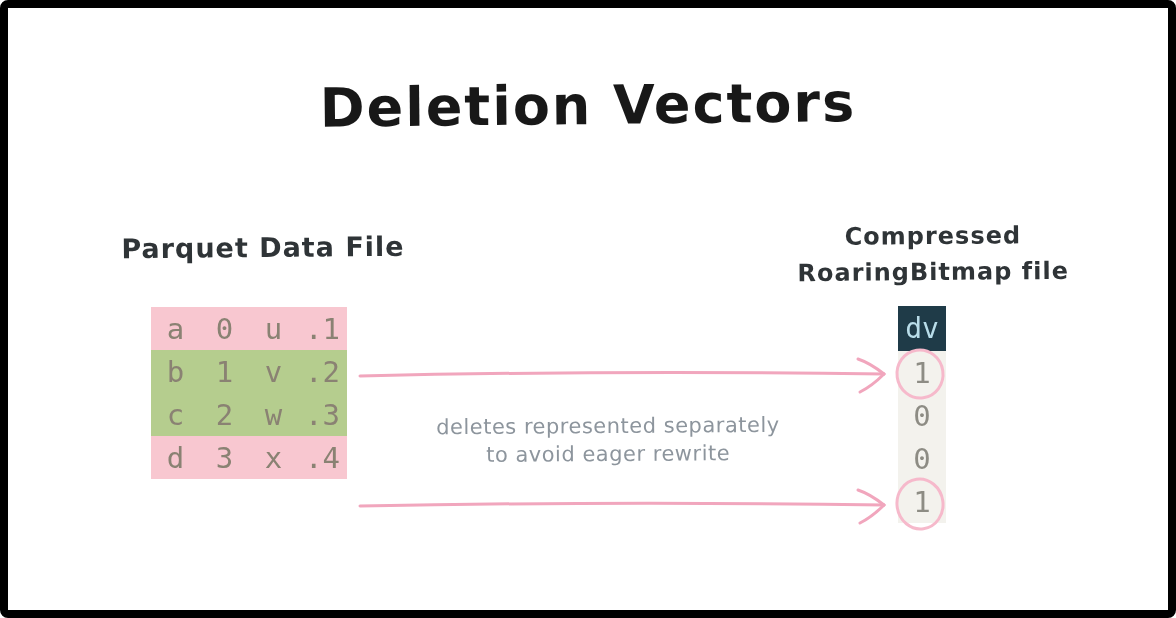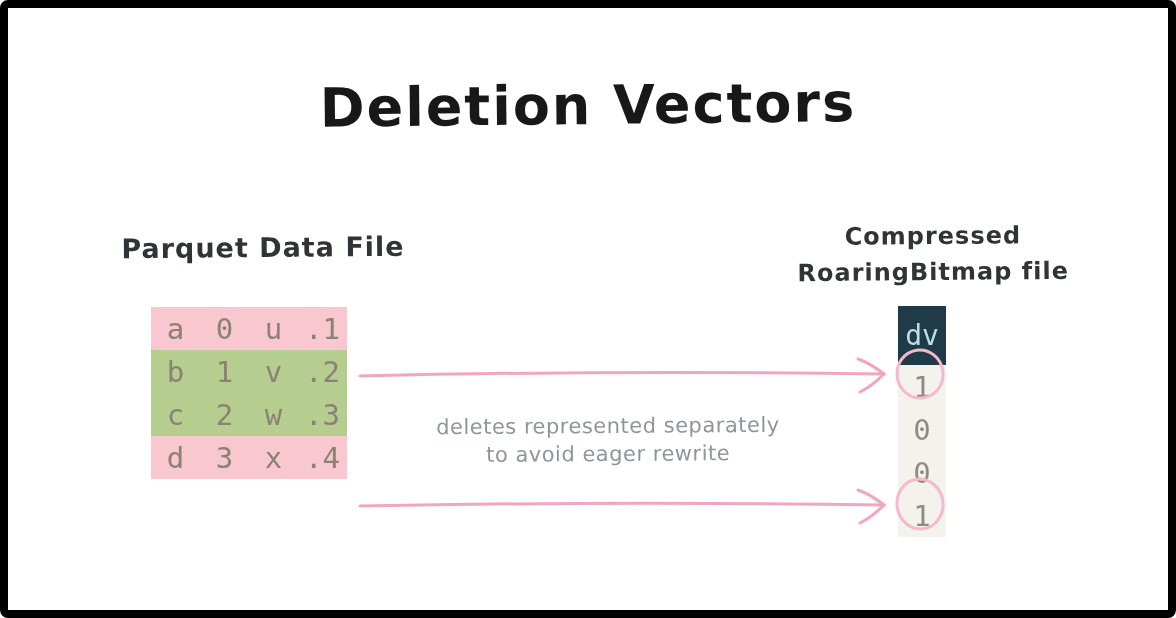--- a/index.html
+++ b/index.html
@@ -85,21 +85,21 @@
   .row-kept    { background: #b5cd8e; }
   
   .dvcol {
     position: absolute;
     left: 890px;
     top: 298px;
     width: 48px;
     font-family: "DejaVu Sans Mono", monospace;
   }
   .dvhead {
-    height: 59px;
+    height: 45px;
     background: #1f3b48;
     color: #b9dde9;
     font-size: 28px;
     display: flex;
     align-items: center;
     justify-content: center;
   }
   .dvcell {
     height: 43px;
     background: #f3f2ed;

